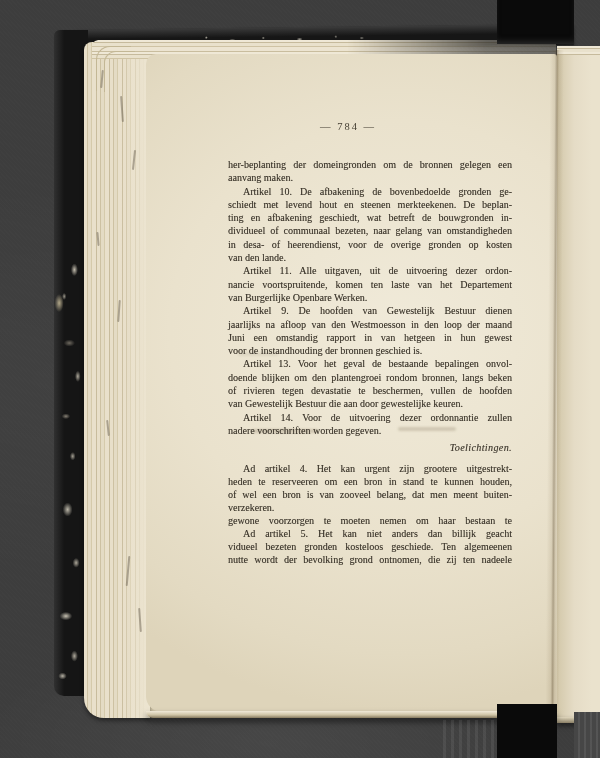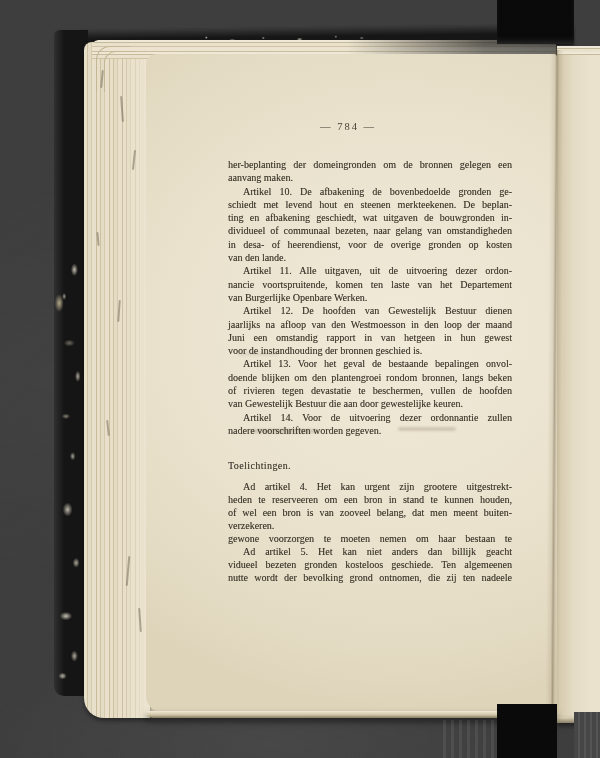--- a/index.html
+++ b/index.html
@@ -136,22 +136,22 @@
   .line{
     height:13.3px;line-height:13.3px;font-size:10px;
     text-align:justify;text-align-last:justify;
     white-space:nowrap;
     text-shadow:0.2px 0.2px 0 rgba(59,53,43,.45);
   }
   .lines-bottom .line{height:13px;line-height:13px;}
   .line.last{text-align-last:left;}
   .line.indent{padding-left:15px;}
   .section-heading{
-    height:13.3px;line-height:13.3px;margin:22px 0 7px 0;
-    text-align:left;font-size:10px;letter-spacing:.4px;
+    height:13.3px;line-height:13.3px;margin:4px 0 7px 0;
+    text-align:right;font-style:italic;font-size:10px;letter-spacing:.4px;
     color:#3b352b;text-shadow:0.2px 0.2px 0 rgba(59,53,43,.4);
   }
 </style>
 </head>
 <body>
 
 <div id="stage">
 
   <div class="cover-top-band"></div>
   <div class="cover-left-strip"></div>
@@ -186,28 +186,28 @@
 
   <div class="pagenum">— 784 —</div>
 
   <div class="textblock">
     <div class="lines-top">
 
     <div class="line">her-beplanting der domeingronden om de bronnen gelegen een</div>
         <div class="line last">aanvang maken.</div>
         <div class="line indent">Artikel 10. De afbakening de bovenbedoelde gronden ge-</div>
         <div class="line">schiedt met levend hout en steenen merkteekenen. De beplan-</div>
-        <div class="line">ting en afbakening geschiedt, wat uitgaven de bouwgronden in-</div>
+        <div class="line">ting en afbakening geschiedt, wat betreft de bouwgronden in-</div>
         <div class="line">dividueel of communaal bezeten, naar gelang van omstandigheden</div>
         <div class="line">in desa- of heerendienst, voor de overige gronden op kosten</div>
         <div class="line last">van den lande.</div>
         <div class="line indent">Artikel 11. Alle uitgaven, uit de uitvoering dezer ordon-</div>
         <div class="line">nancie voortspruitende, komen ten laste van het Departement</div>
         <div class="line last">van Burgerlijke Openbare Werken.</div>
-        <div class="line indent">Artikel 12. De hoofden van Gewestelijk Bestuur dienen</div>
+        <div class="line indent">Artikel 9. De hoofden van Gewestelijk Bestuur dienen</div>
         <div class="line">jaarlijks na afloop van den Westmoesson in den loop der maand</div>
         <div class="line">Juni een omstandig rapport in van hetgeen in hun gewest</div>
         <div class="line last">voor de instandhouding der bronnen geschied is.</div>
         <div class="line indent">Artikel 13. Voor het geval de bestaande bepalingen onvol-</div>
         <div class="line">doende blijken om den plantengroei rondom bronnen, langs beken</div>
         <div class="line">of rivieren tegen devastatie te beschermen, vullen de hoofden</div>
         <div class="line last">van Gewestelijk Bestuur die aan door gewestelijke keuren.</div>
         <div class="line indent">Artikel 14. Voor de uitvoering dezer ordonnantie zullen</div>
         <div class="line last">nadere voorschriften worden gegeven.</div>
       </div>

